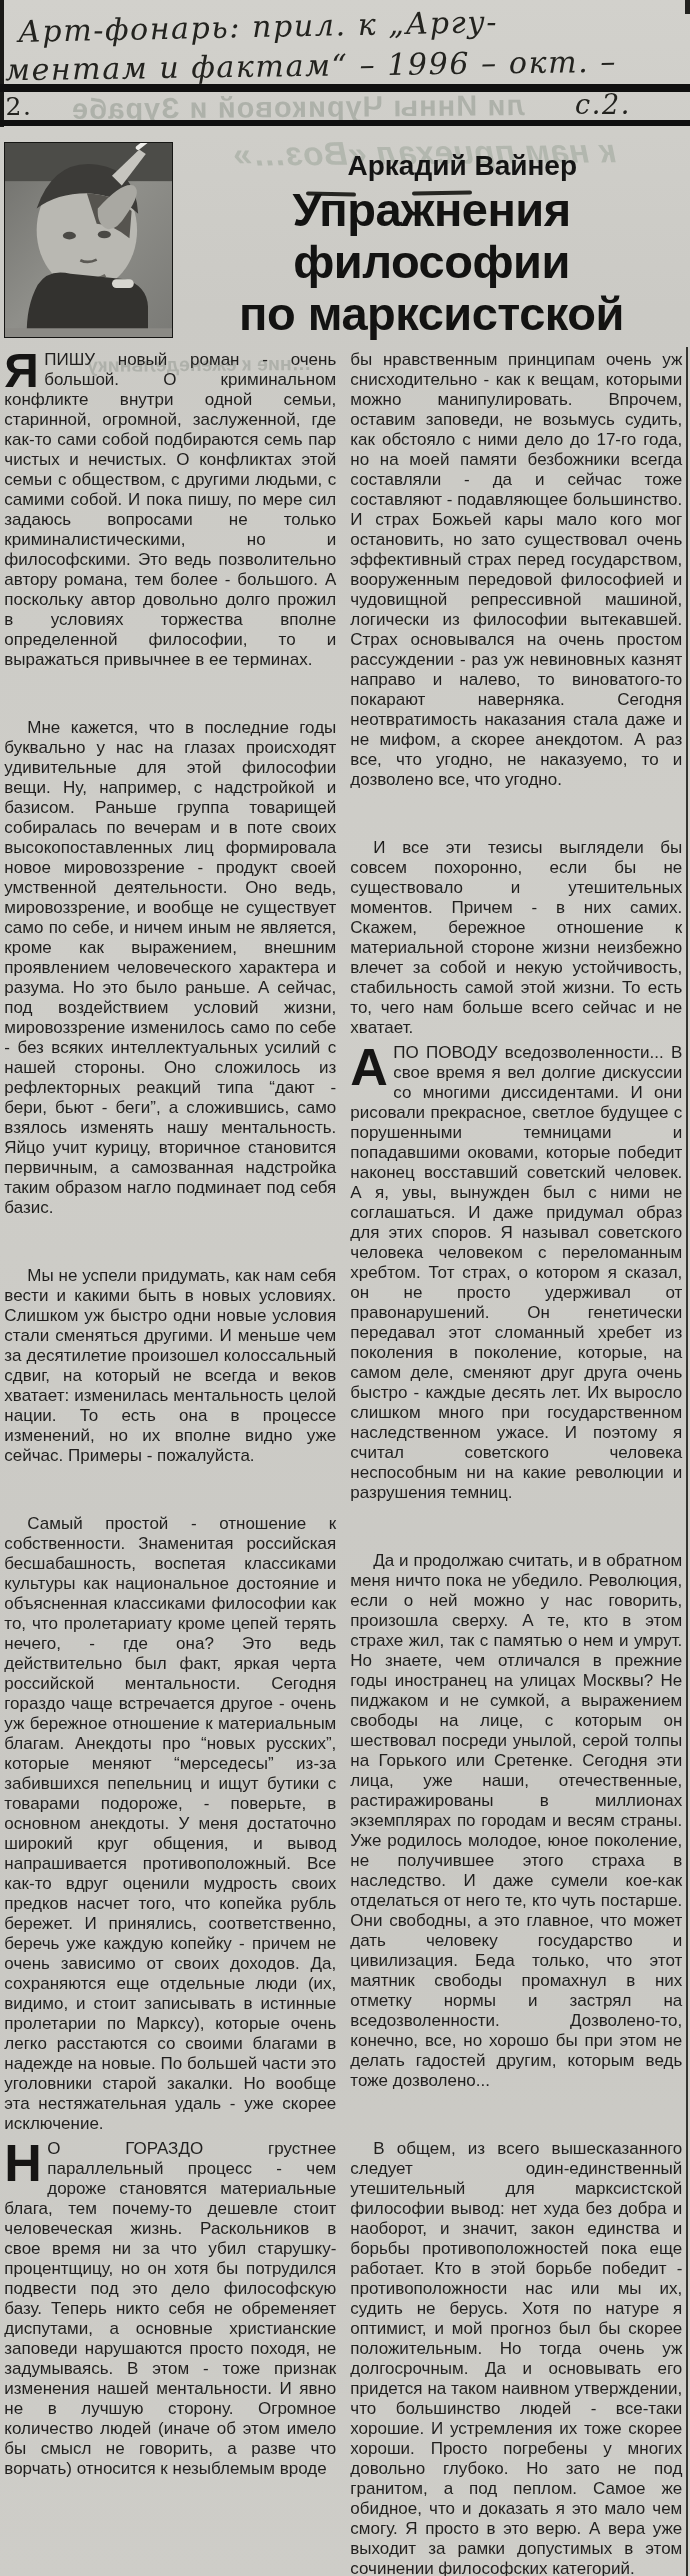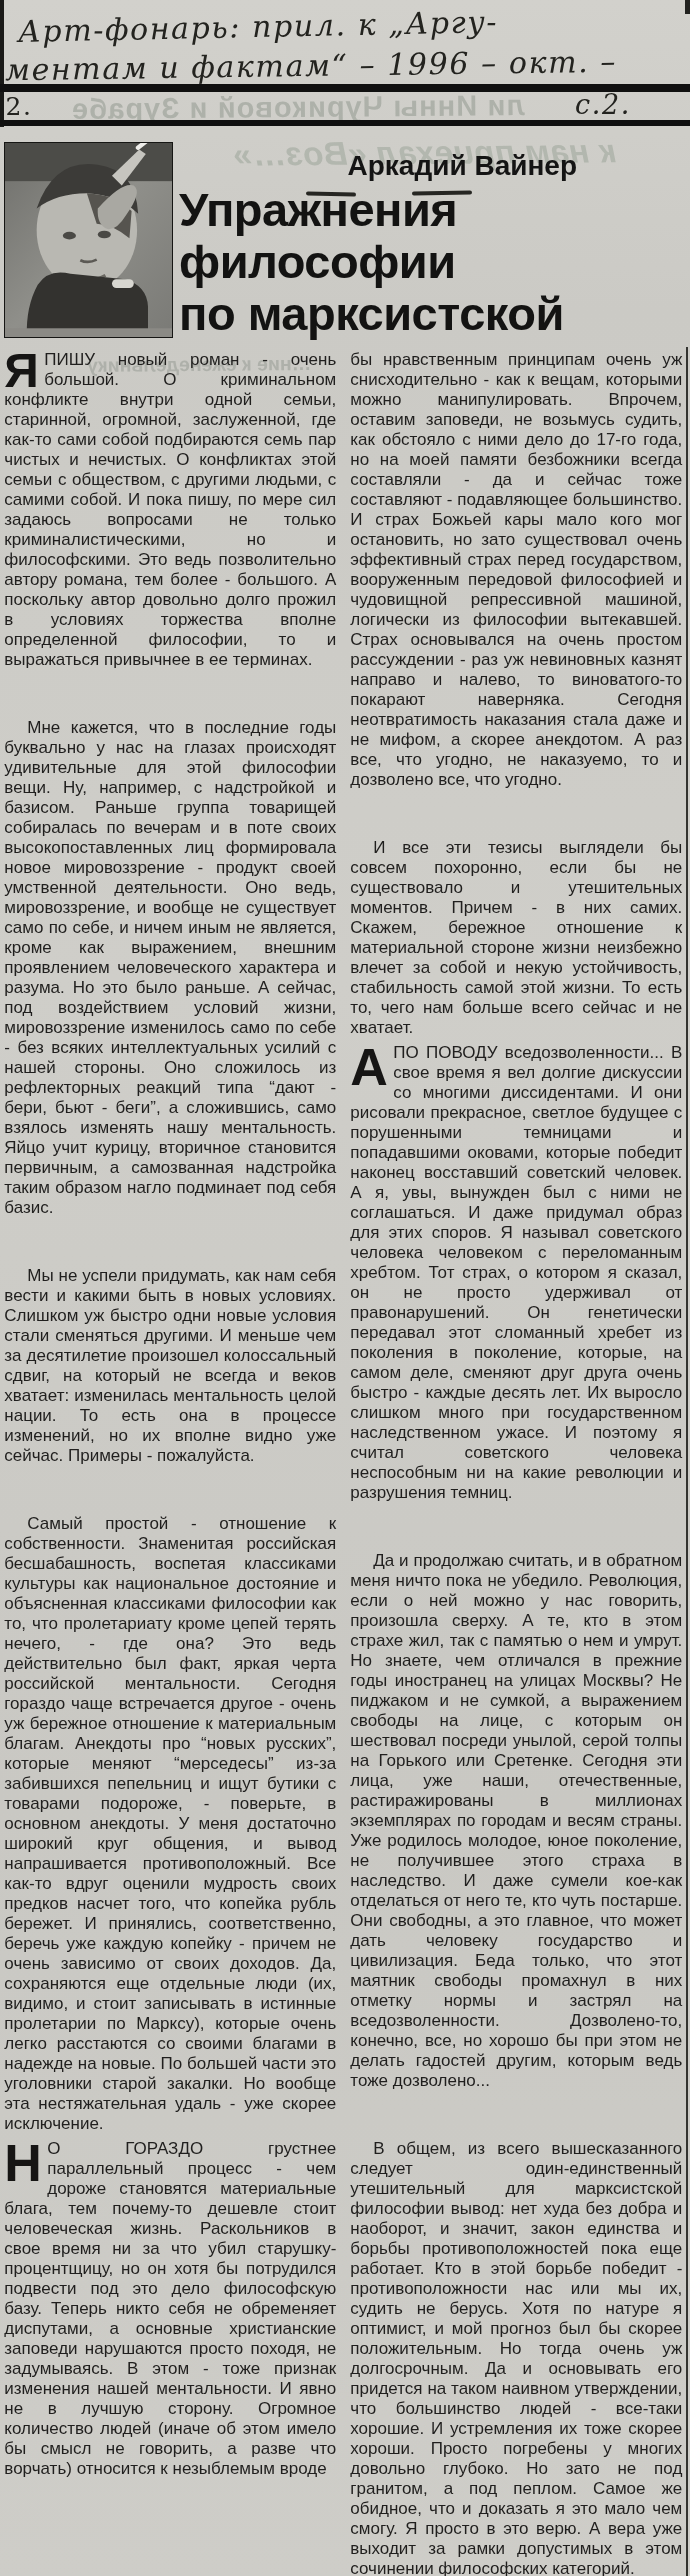--- a/index.html
+++ b/index.html
@@ -57,21 +57,21 @@
   .author{
     position:absolute;left:187px;top:150px;width:390px;
     text-align:right;font-size:28px;font-weight:700;color:#141414;
     letter-spacing:0px;
   }
   .author-underline{position:absolute;height:3.8px;background:#262622;border-radius:2.2px;}
   .au1{top:192px;left:306px;width:50px;transform:rotate(1.5deg);}
   .au2{top:191px;left:412px;width:60px;transform:rotate(-1deg);}
   .title{
     position:absolute;left:179px;top:184px;width:505px;
-    text-align:left;font-weight:700;color:#131312;
+    text-align:center;font-weight:700;color:#131312;
     font-size:47px;line-height:52px;letter-spacing:-0.5px;
   }
   .title div{white-space:nowrap;}
 
   
   .body-wrap{
     position:absolute;left:4.3px;top:350px;width:679px;height:2213px;
     display:flex;gap:14px;
   }
   .col{width:332px;text-align:justify;font-size:17px;line-height:20px;color:#201f1e;}

